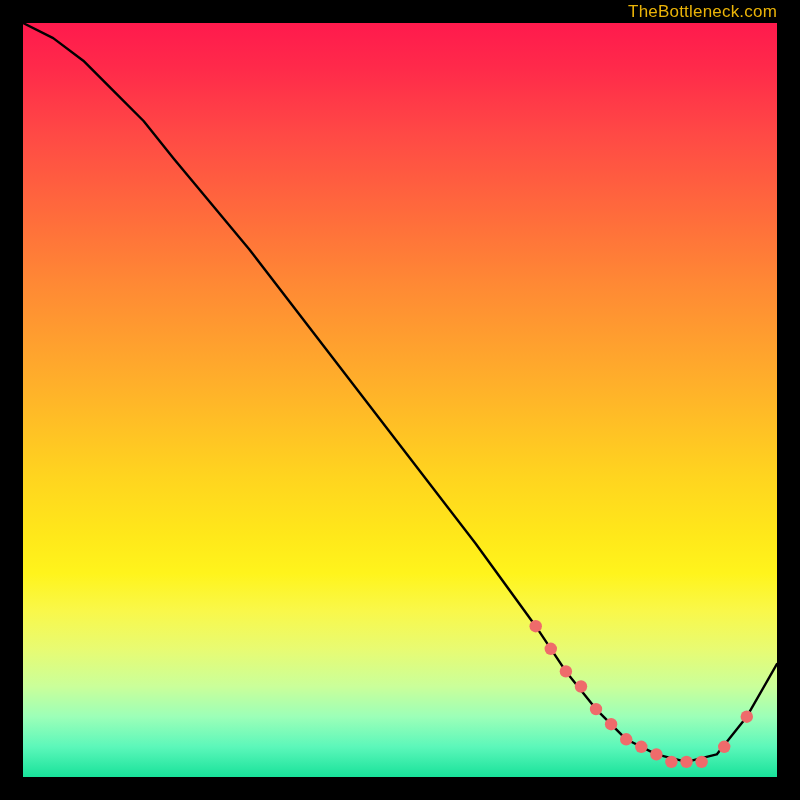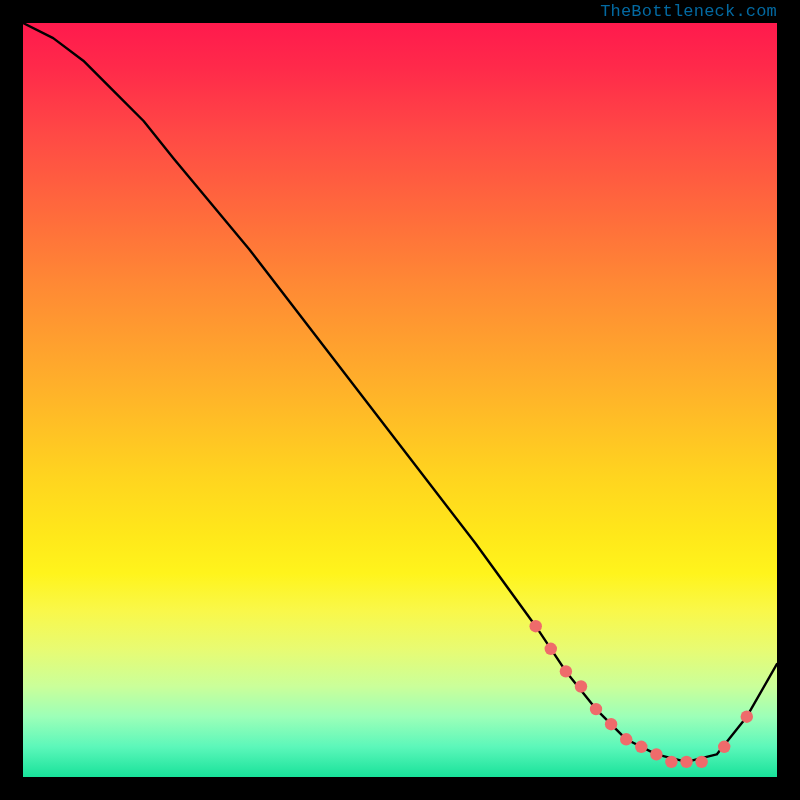--- a/index.html
+++ b/index.html
@@ -51,25 +51,24 @@
   .curve-svg, .dots-svg {
     position: absolute;
     inset: 0;
     width: 754px;
     height: 754px;
   }
   .watermark {
     position: absolute;
     right: 23px;
     top: 2px;
-    color: #0369a1;
+    color: #eab308;
     font-size: 17px;
     letter-spacing: 0.2px;
     font-weight: 500;
-    font-family: Liberation Mono, monospace;
   }
 </style>
 </head>
 <body>
 
 <div class="stage">
   <div class="watermark">TheBottleneck.com</div>
 
   <div class="panel">
     <div class="gradient"></div>

